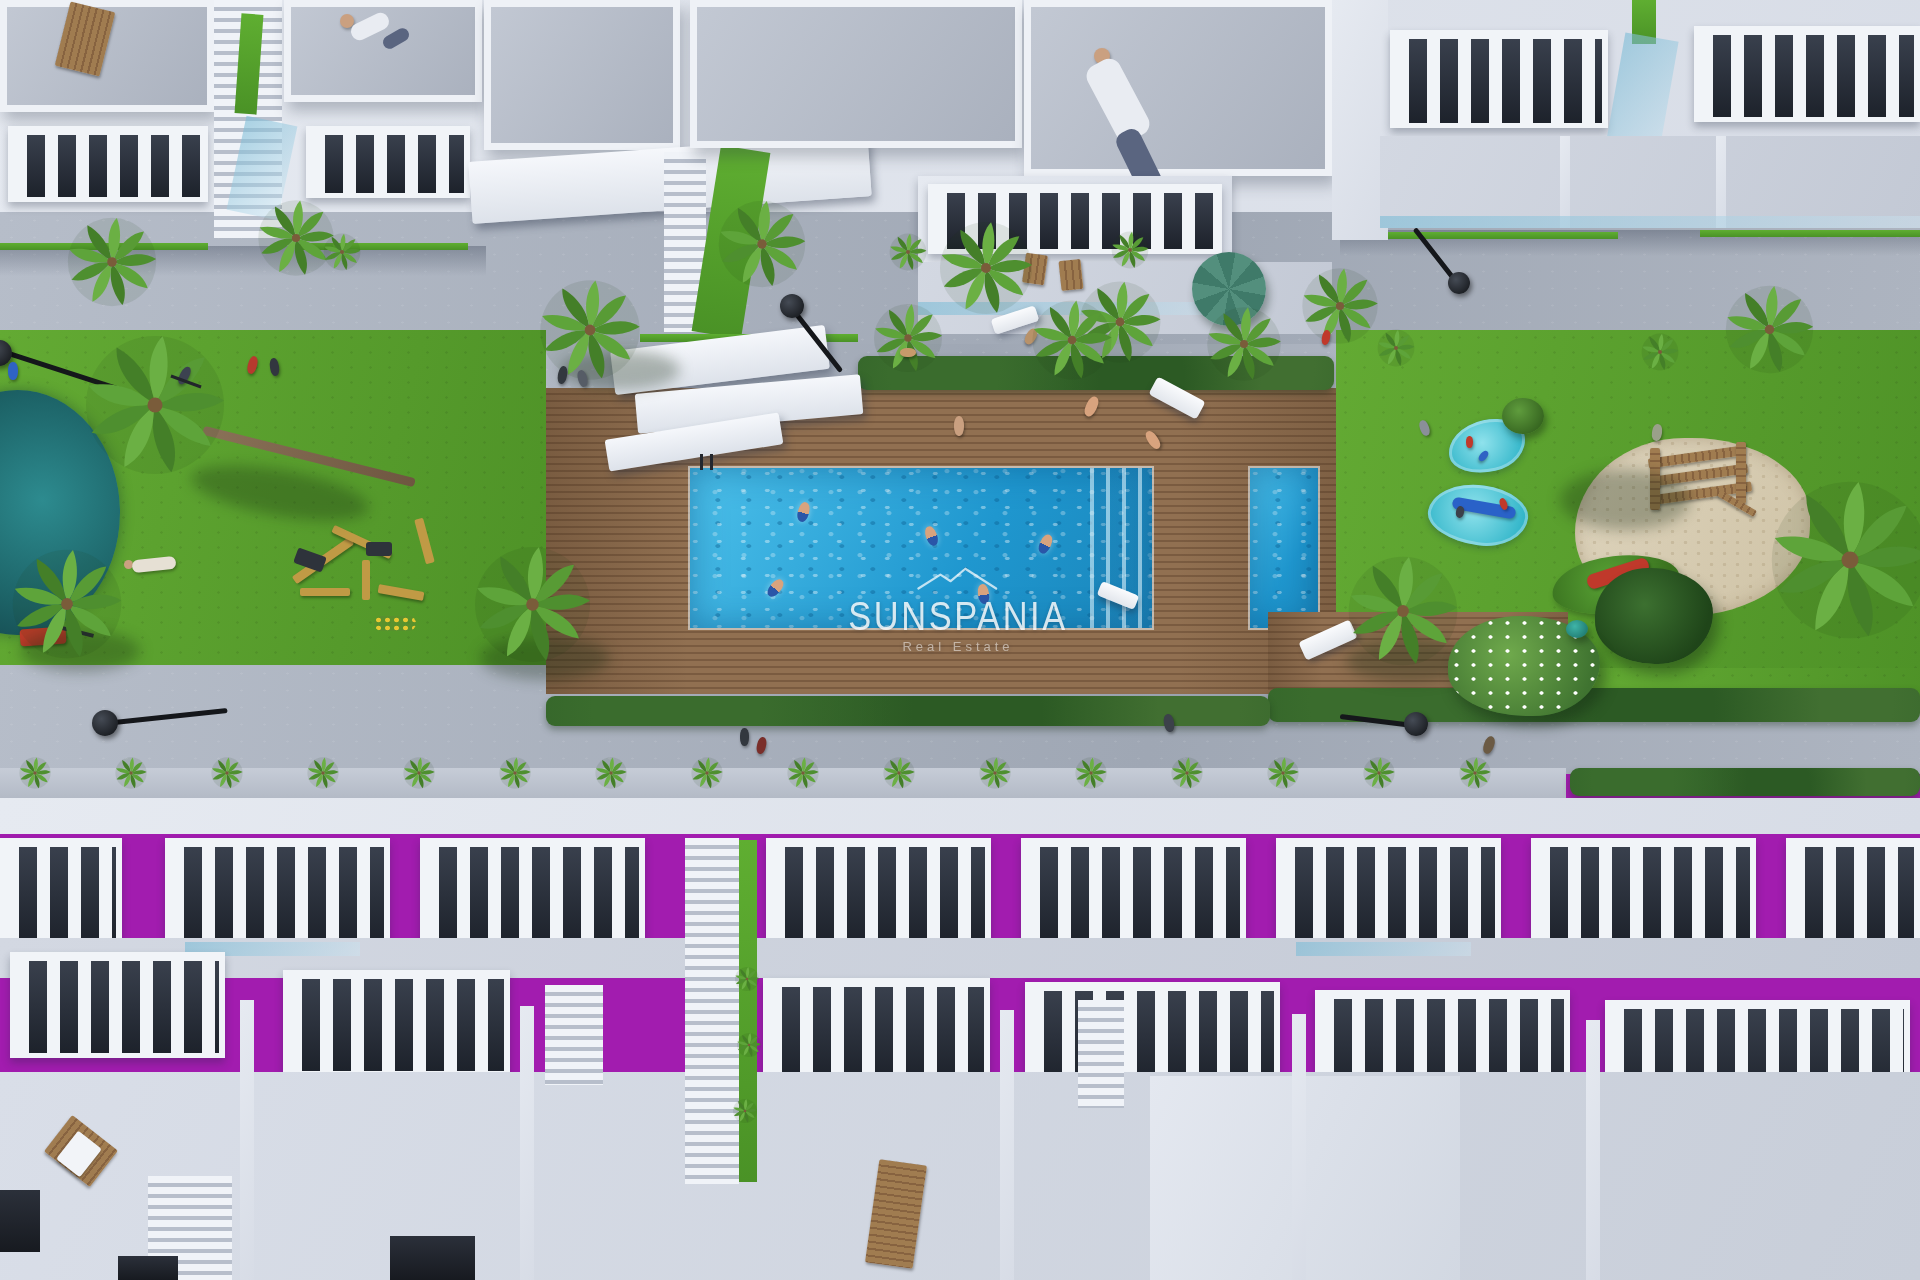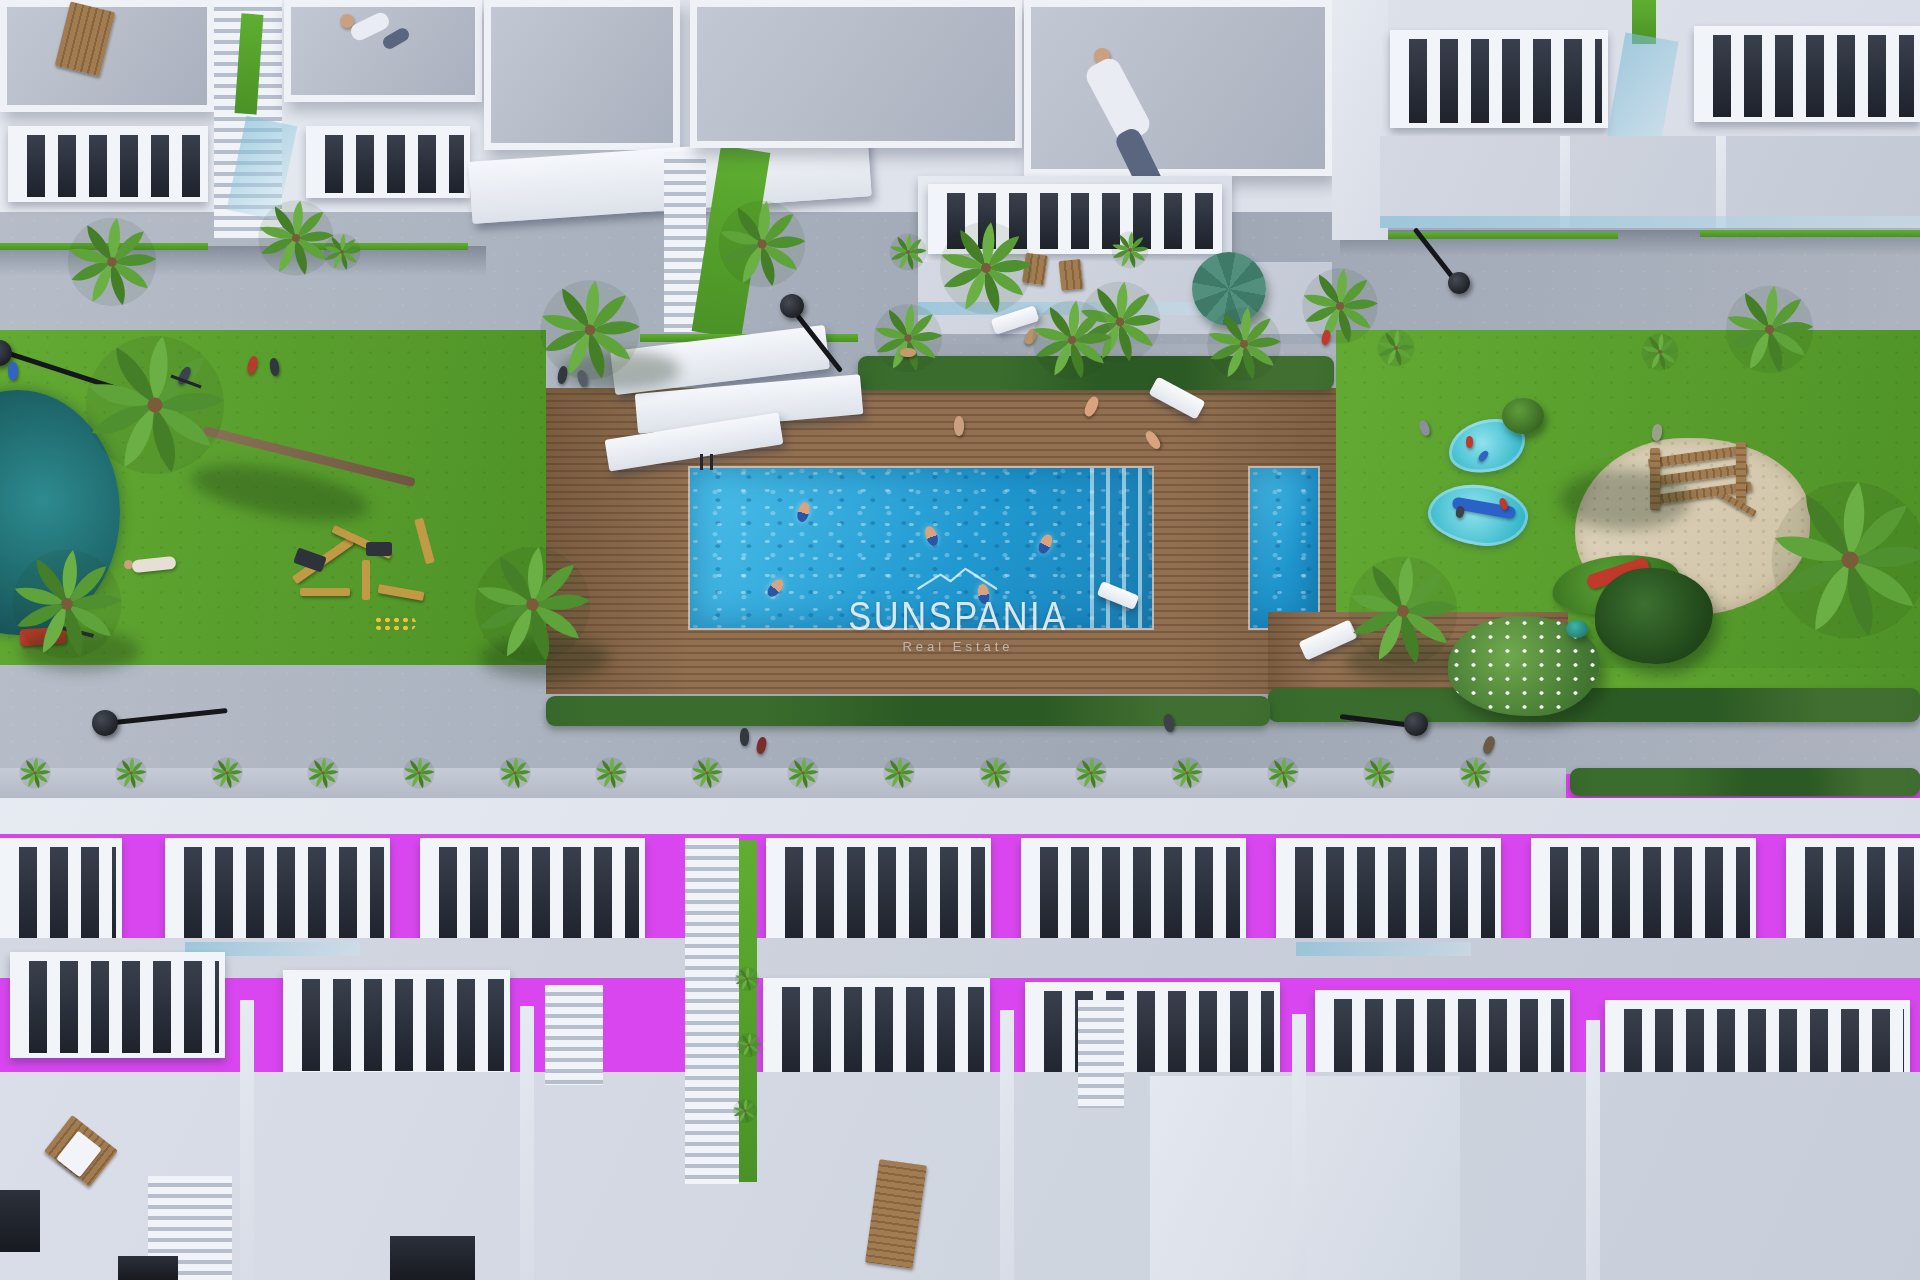--- a/index.html
+++ b/index.html
@@ -1,17 +1,17 @@
 <!DOCTYPE html>
 <html style="--path: #9fa7b4; --path-light: #b6bdc9; --roof: #a9b0bd; --roof-light: #c3c9d4; --white: #f1f4f8; --lawn: #4e9227; --lawn-light: #63aa33; --grass-bright: #5fae31; --deck: #917051; --deck-line: #7a5b40; --pool: #1f97cf; --pool-light: #4cc0ea; --splash: #2fb4c8; --hedge: #2f5f27; --sand: #cfc3a6; --wood: #a07c50;"><head>
 <meta charset="utf-8">
 <style>
   html,body{margin:0;padding:0;background:#667;}
   .scene{position:relative;width:1920px;height:1280px;overflow:hidden;
-         font-family:"Liberation Sans",sans-serif;background:#d946ef;}
+         font-family:"Liberation Sans",sans-serif;background:#a21caf;}
   .abs{position:absolute;}
   
   .walls{background:linear-gradient(115deg,#e6eaf1,#d7dce6);}
   .path{background:
     radial-gradient(rgba(255,255,255,.09) 1px, transparent 1.7px) 0 0/23px 17px,
     linear-gradient(100deg,var(--path-light,#b6bdc9),var(--path,#9fa7b4) 60%,#adb4c0);}
   .roof{background:linear-gradient(125deg,var(--roof-light,#c3c9d4),var(--roof,#a9b0bd));
         box-shadow:inset 0 0 0 7px #eef1f6, 4px 9px 14px rgba(35,45,65,.28);}
   .rail{background:
         repeating-linear-gradient(90deg,var(--white,#f1f4f8) 0 13px, rgba(0,0,0,0) 13px 31px),

